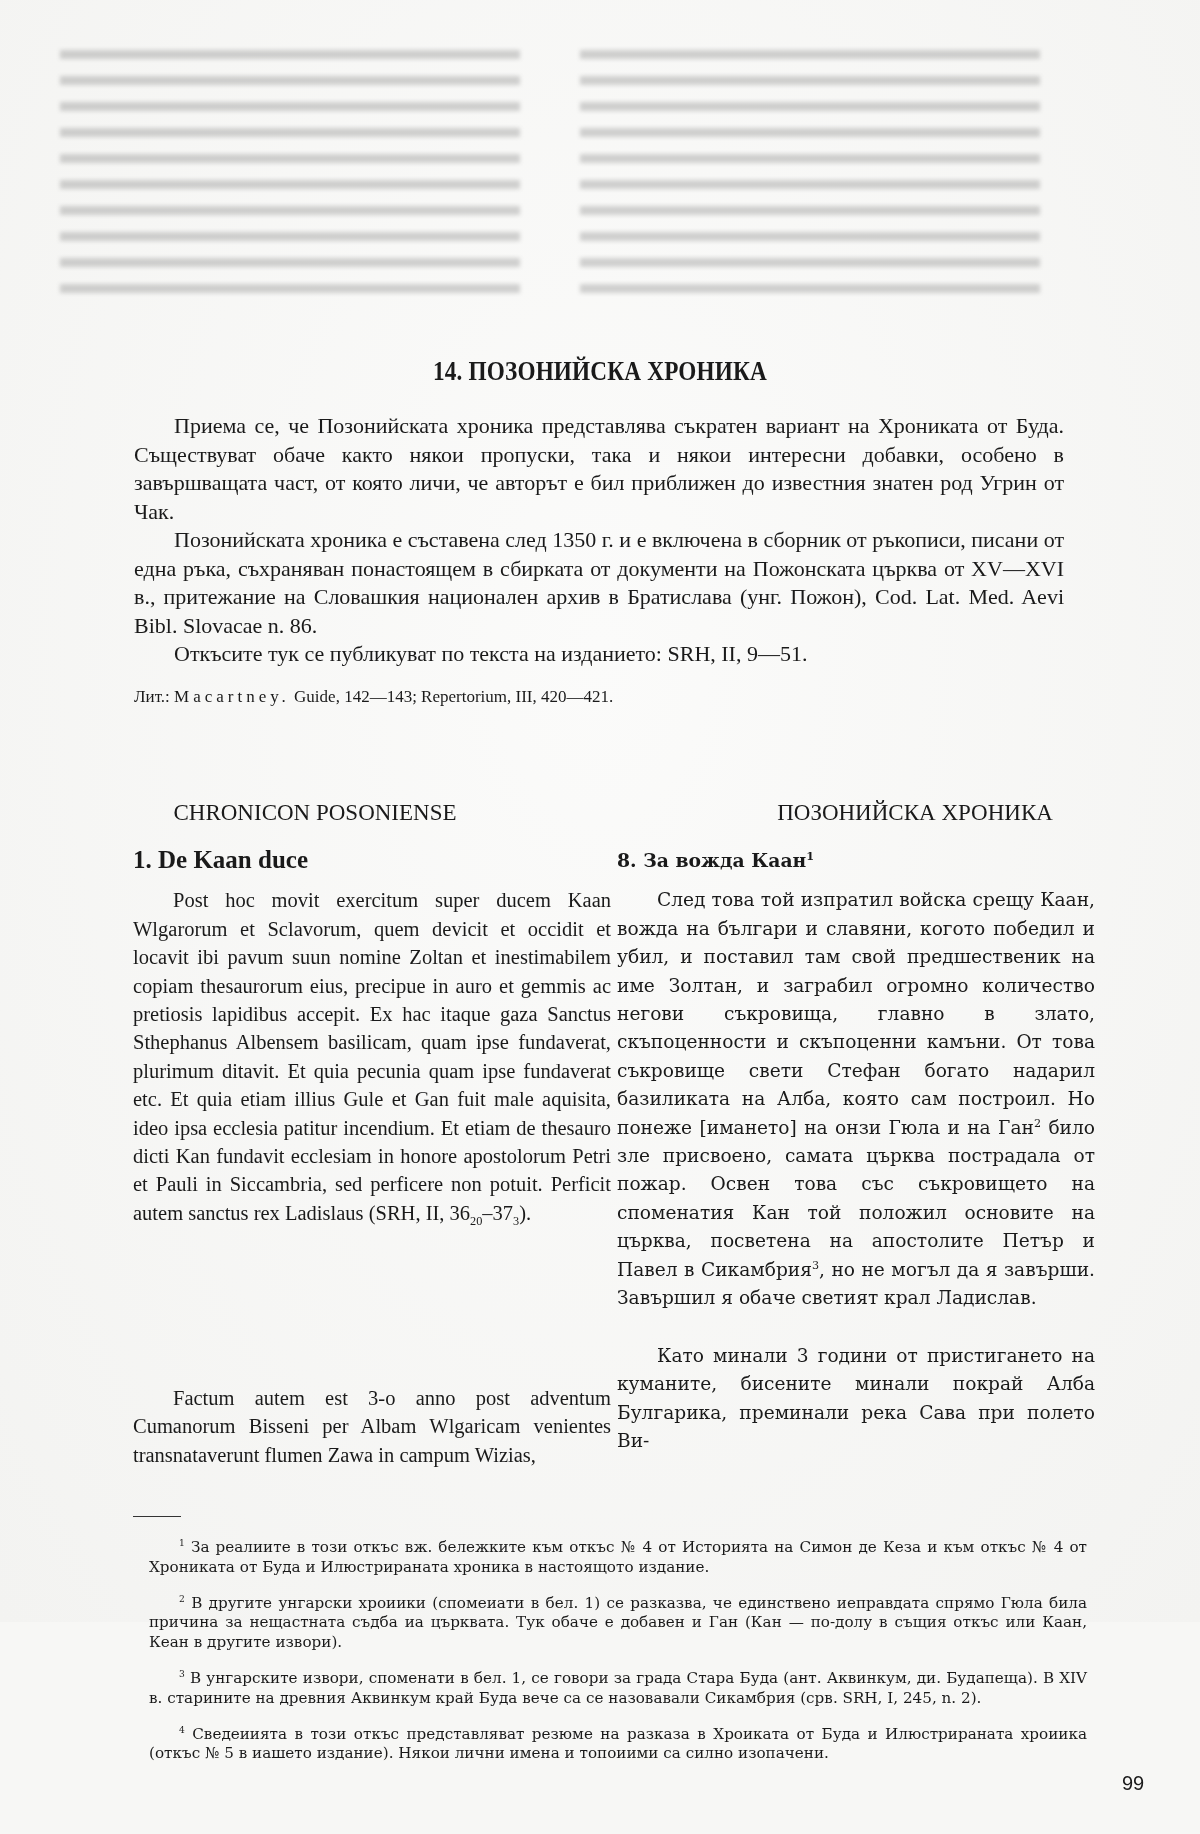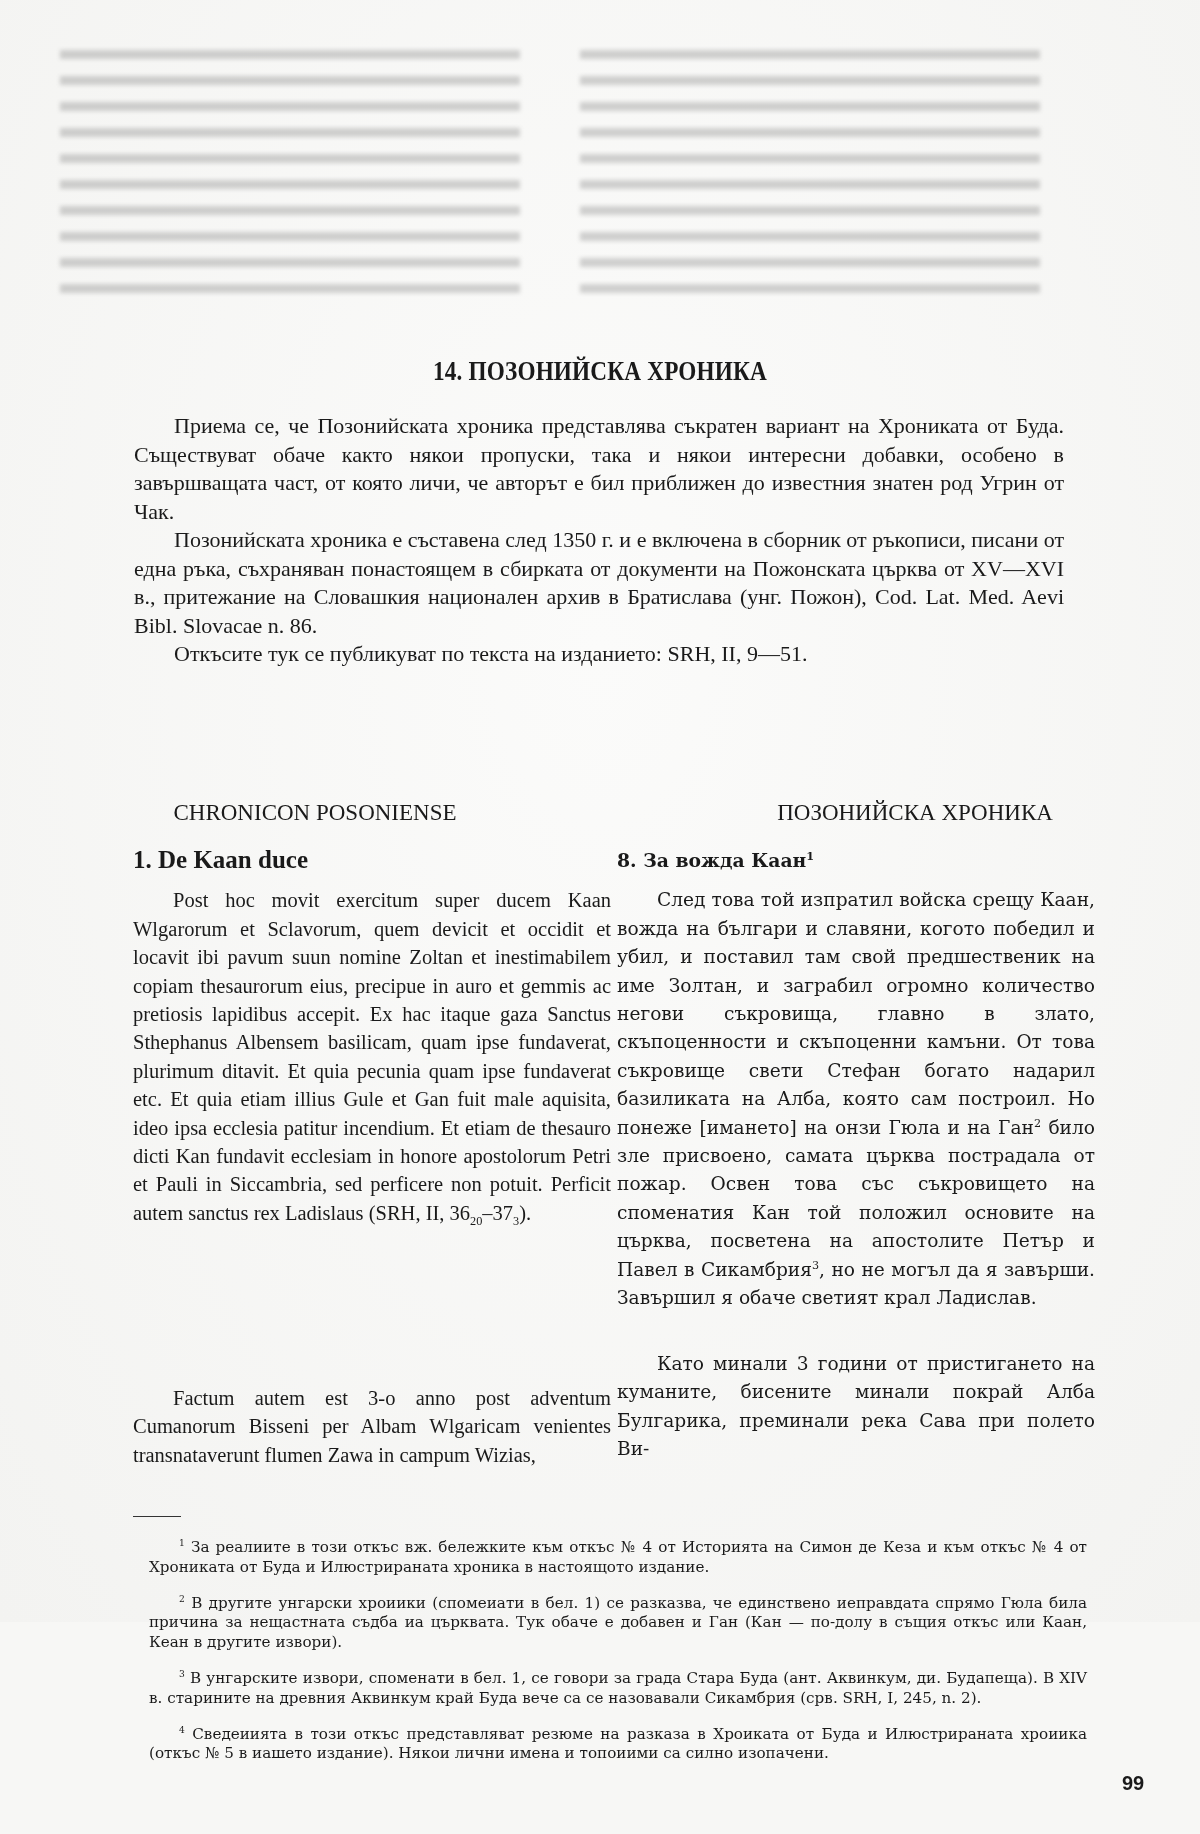--- a/index.html
+++ b/index.html
@@ -56,21 +56,21 @@
   sub { font-size: 0.6em; line-height: 0; }
 
   .fn-rule { position: absolute; top: 1516px; left: 133px; width: 48px; height: 1px; background: #333; }
   .footnotes {
     position: absolute; top: 1522px; left: 133px; width: 970px;
     font-family: "DejaVu Serif", serif; font-size: 15.2px; line-height: 19.8px; text-align: justify;
   }
   .footnotes p { margin: 16px; text-indent: 30px; }
 
   .pageno {
-    position: absolute; top: 1772px; left: 1122px; font-size: 20px; font-weight: bold;
+    position: absolute; top: 1772px; left: 1122px; font-size: 20px; font-weight: normal;
     font-family: "Liberation Sans", sans-serif;
   }
 </style>
 </head>
 <body>
 
 <div class="page">
 
   <div class="bleed">
     <div class="bcol l">
@@ -98,41 +98,46 @@
         <div class="bline"></div>
     </div>
   </div>
 
   <div class="title">14. ПОЗОНИЙСКА ХРОНИКА</div>
 
   <div class="intro">
     <p>Приема се, че Позонийската хроника представлява съкратен вариант на Хрониката от Буда. Съществуват обаче както някои пропуски, така и някои интересни добавки, особено в завършващата част, от която личи, че авторът е бил приближен до известния знатен род Угрин от Чак.</p>
     <p>Позонийската хроника е съставена след 1350 г. и е включена в сборник от ръкописи, писани от една ръка, съхраняван понастоящем в сбирката от документи на Пожонската църква от XV—XVI в., притежание на Словашкия национален архив в Братислава (унг. Пожон), Cod. Lat. Med. Aevi Bibl. Slovacae n. 86.</p>
     <p>Откъсите тук се публикуват по текста на изданието: SRH, II, 9—51.</p>
+    <p class="lit">
+      <span>Лит.:</span>
+      <span class="spaced">Macartney.</span>
+      <span>Guide, 142—143; Repertorium, III, 420—421.</span>
+    </p>
   </div>
 
   <div class="col-head l">CHRONICON POSONIENSE</div>
   <div class="col-head r">ПОЗОНИЙСКА ХРОНИКА</div>
 
   <div class="col l" style="top:846px;">
     <p class="sec-title">1. De Kaan duce</p>
     <p class="body" style="margin-top:12px;"><span>Post hoc movit exercitum super ducem Kaan Wlgarorum et Sclavorum, quem devicit et occidit et locavit ibi pavum suun nomine Zoltan et inestimabilem copiam thesaurorum eius, precipue in auro et gemmis ac pretiosis lapidibus accepit. Ex hac itaque gaza Sanctus Sthephanus Albensem basilicam, quam ipse fundaverat, plurimum ditavit. Et quia pecunia quam ipse fundaverat etc. Et quia etiam illius Gule et Gan fuit male aquisita, ideo ipsa ecclesia patitur incendium. Et etiam de thesauro dicti Kan fundavit ecclesiam in honore apostolorum Petri et Pauli in Siccambria, sed perficere non potuit. Perficit autem sanctus rex Ladislaus (SRH, II, 36</span><sub>20</sub><span>–37</span><sub>3</sub><span>).</span></p>
   </div>
 
   <div class="col l" style="top:1342px;">
     <p class="body" style="margin-top:42px;">Factum autem est 3-o anno post adventum Cumanorum Bisseni per Albam Wlgaricam venientes transnataverunt flumen Zawa in campum Wizias,</p>
   </div>
 
   <div class="col r" style="top:846px;">
     <p class="sec-title"><span>8. За вожда Каан</span><sup>1</sup></p>
     <p class="body" style="margin-top:12px;"><span>След това той изпратил войска срещу Каан, вожда на българи и славяни, когото победил и убил, и поставил там свой предшественик на име Золтан, и заграбил огромно количество негови съкровища, главно в злато, скъпоценности и скъпоценни камъни. От това съкровище свети Стефан богато надарил базиликата на Алба, която сам построил. Но понеже [имането] на онзи Гюла и на Ган</span><sup>2</sup><span> било зле присвоено, самата църква пострадала от пожар. Освен това със съкровището на споменатия Кан той положил основите на църква, посветена на апостолите Петър и Павел в Сикамбрия</span><sup>3</sup><span>, но не могъл да я завърши. Завършил я обаче светият крал Ладислав.</span></p>
   </div>
 
   <div class="col r" style="top:1342px;">
-    <p class="body" style="margin-top:8px;">Като минали 3 години от пристигането на куманите, бисените минали покрай Алба Булгарика, преминали река Сава при полето Ви-</p>
+    <p class="body" style="margin-top:0;">Като минали 3 години от пристигането на куманите, бисените минали покрай Алба Булгарика, преминали река Сава при полето Ви-</p>
   </div>
 
   <div class="fn-rule"></div>
 
   <div class="footnotes">
     <p><sup>1</sup> <span>За реалиите в този откъс вж. бележките към откъс № 4 от Историята на Симон де Кеза и към откъс № 4 от Хрониката от Буда и Илюстрираната хроника в настоящото издание.</span></p>
     <p><sup>2</sup> <span>В другите унгарски хроиики (спомеиати в бел. 1) се разказва, че единствено иеправдата спрямо Гюла била причина за нещастната съдба иа църквата. Тук обаче е добавен и Ган (Кан — по-долу в същия откъс или Каан, Кеан в другите извори).</span></p>
     <p><sup>3</sup> <span>В унгарските извори, споменати в бел. 1, се говори за града Стара Буда (ант. Аквинкум, ди. Будапеща). В XIV в. старините на древния Аквинкум край Буда вече са се назовавали Сикамбрия (срв. SRH, I, 245, n. 2).</span></p>
     <p><sup>4</sup> <span>Сведеиията в този откъс представляват резюме на разказа в Хроиката от Буда и Илюстрираната хроиика (откъс № 5 в иашето издание). Някои лични имена и топоиими са силно изопачени.</span></p>
   </div>

